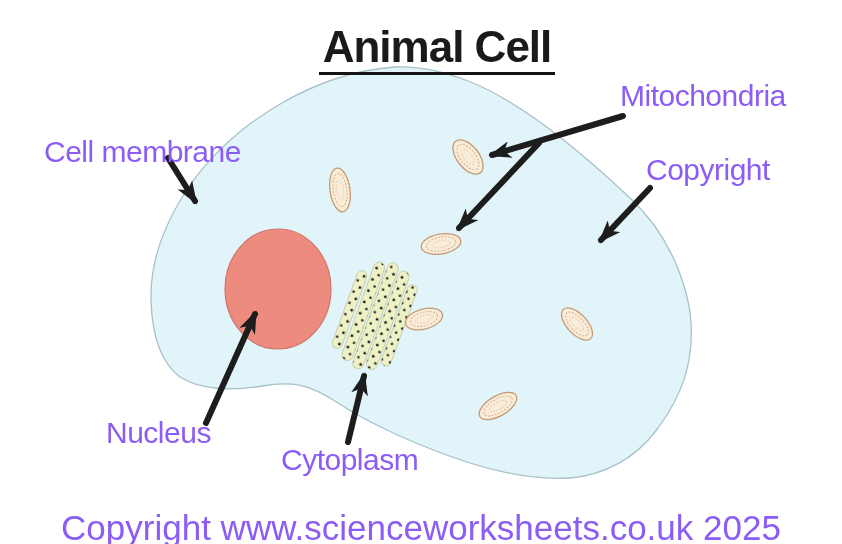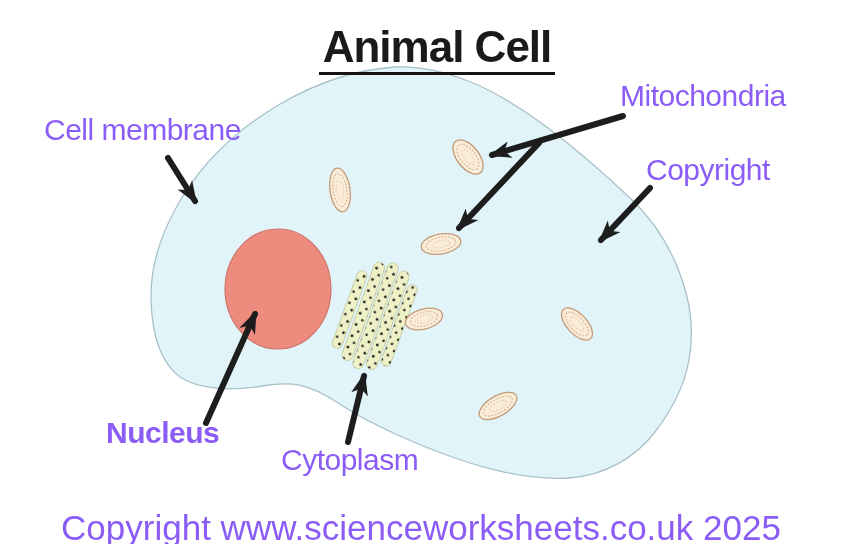--- a/index.html
+++ b/index.html
@@ -4,24 +4,24 @@
 <style>
   html,body{margin:0;padding:0;background:#fff;}
   body{width:842px;height:544px;position:relative;overflow:hidden;
        font-family:"Liberation Sans","DejaVu Sans",sans-serif;color:#1a1a1a;}
   .canvas{position:absolute;inset:0;}
   svg.diagram{position:absolute;left:0;top:0;}
   .page-title{position:absolute;top:6px;left:0;width:100%;text-align:center;margin:16px;
               font-size:44px;font-weight:600;letter-spacing:-1px;}
   .page-title span{border-bottom:3px solid #141414;padding:0 4px 1px 4px;}
   .lbl{position:absolute;font-size:30px;letter-spacing:-0.5px;white-space:nowrap;color:#8b5cf6;}
-  .lbl-cell-membrane{left:44px;top:113px;}
+  .lbl-cell-membrane{left:44px;top:135px;}
   .lbl-mitochondria{left:620px;top:79px;}
   .lbl-cytoplasm{left:646px;top:153px;}
-  .lbl-nucleus{left:106px;top:416px;font-weight:bold;}
+  .lbl-nucleus{left:106px;top:416px;}
   .lbl-ribosomes{left:281px;top:443px;}
   .copyright{position:absolute;top:508px;left:0;width:100%;text-align:center;
              font-size:35px;color:#8b5cf6;}
 </style>
 </head>
 <body>
 
 <div class="canvas">
 
   <svg class="diagram" width="842" height="544" viewBox="0 0 842 544">

